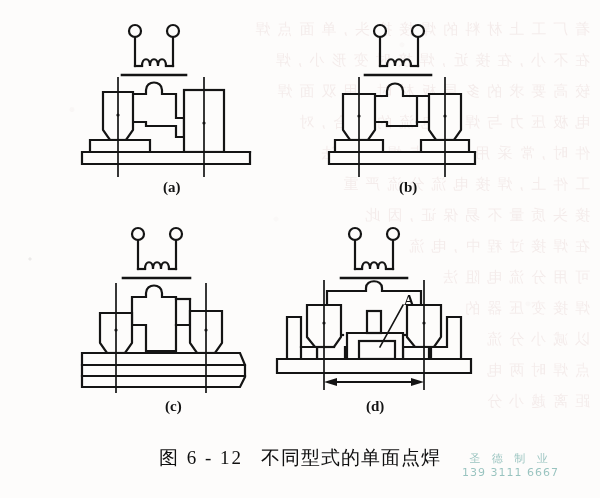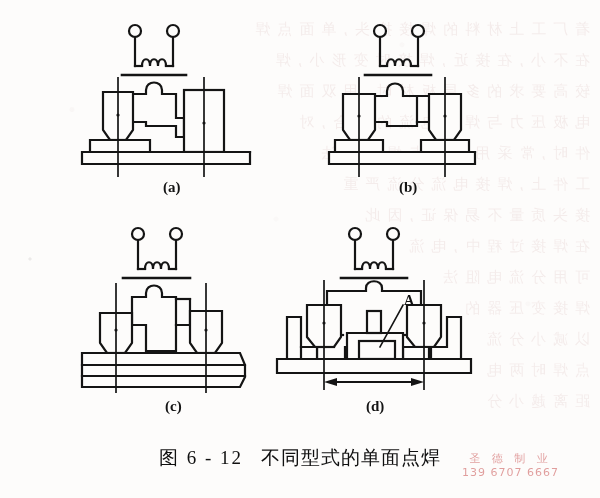--- a/index.html
+++ b/index.html
@@ -83,21 +83,21 @@
     color: #101010;
     letter-spacing: 1px;
   }
   #caption .num { font-family: "Liberation Serif", serif; letter-spacing: 2px; }
   #caption .gap { display: inline-block; width: 18px; }
   #watermark {
     position: absolute;
     left: 462px;
     top: 452px;
     text-align: center;
-    color: #b91c1c;
+    color: #0f766e;
     opacity: 0.42;
     font-family: "DejaVu Sans", sans-serif;
     line-height: 14px;
   }
   #watermark .w1 { font-size: 11px; letter-spacing: 4px; display:block; }
   #watermark .w2 { font-size: 11px; letter-spacing: 1px; display:block; }
 </style>
 </head>
 <body>
 
@@ -309,16 +309,16 @@
   </svg>
   <div class="alabel" style="left:404px; top:293px;">A</div>
   <div class="sublabel" style="left:366px; top:398px;">(d)</div>
 
   <div id="caption">
     <span class="num">图 6 - 12</span><span class="gap"></span><span>不同型式的单面点焊</span>
   </div>
 
   <div id="watermark">
     <span class="w1">圣 德 制 业</span>
-    <span class="w2">139 6707 6667</span>
+    <span class="w2">139 3111 6667</span>
   </div>
 
 </div>
 
 </body></html>

